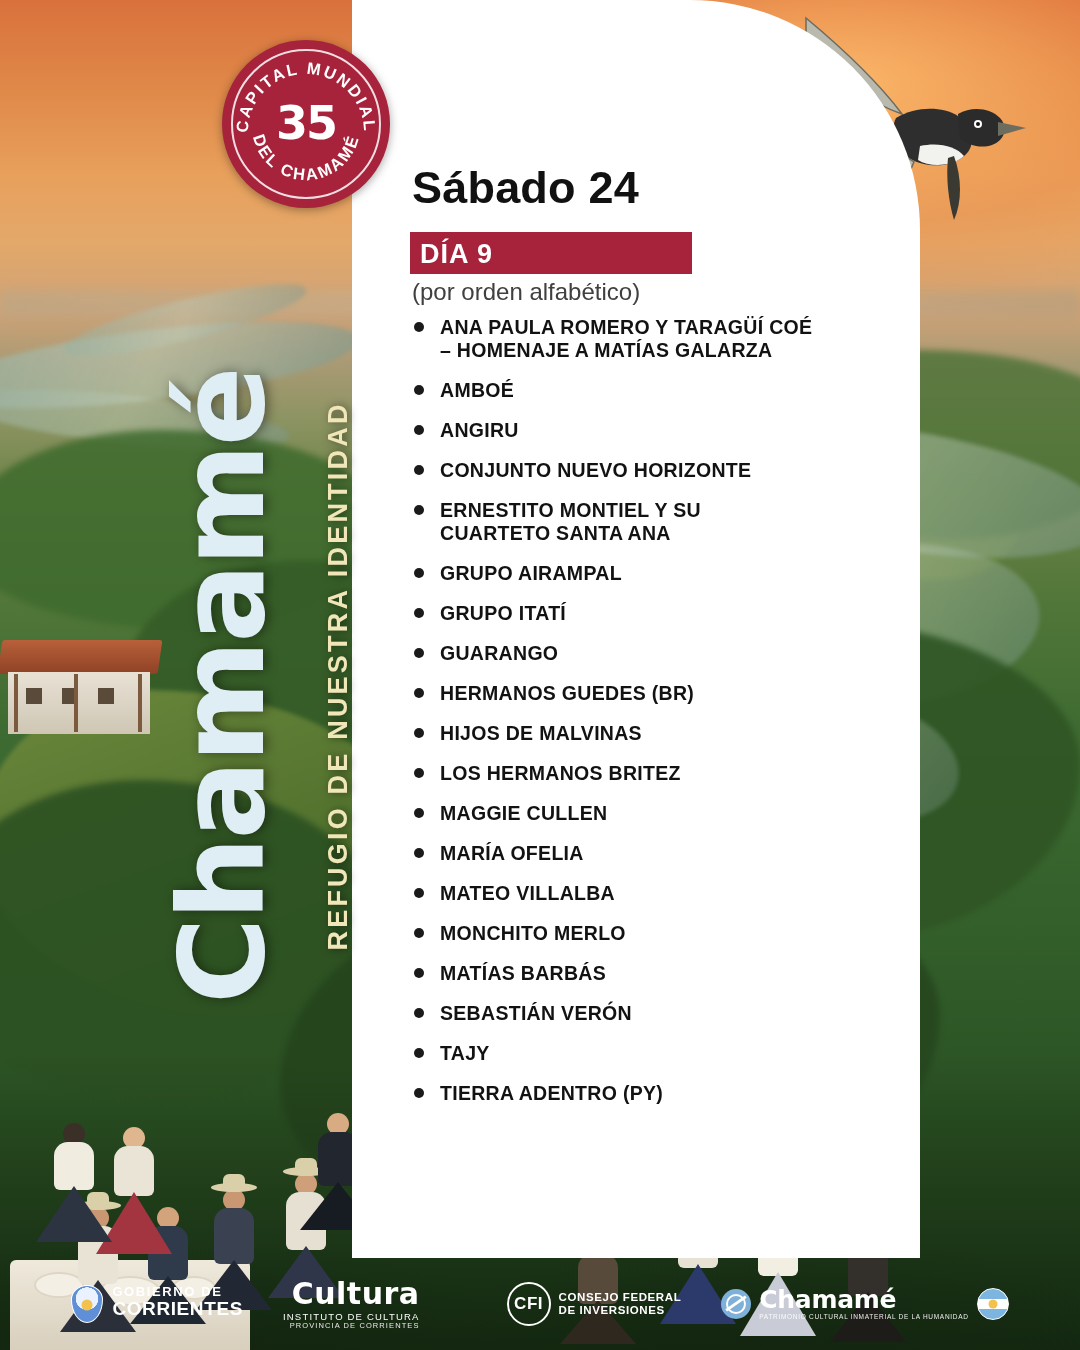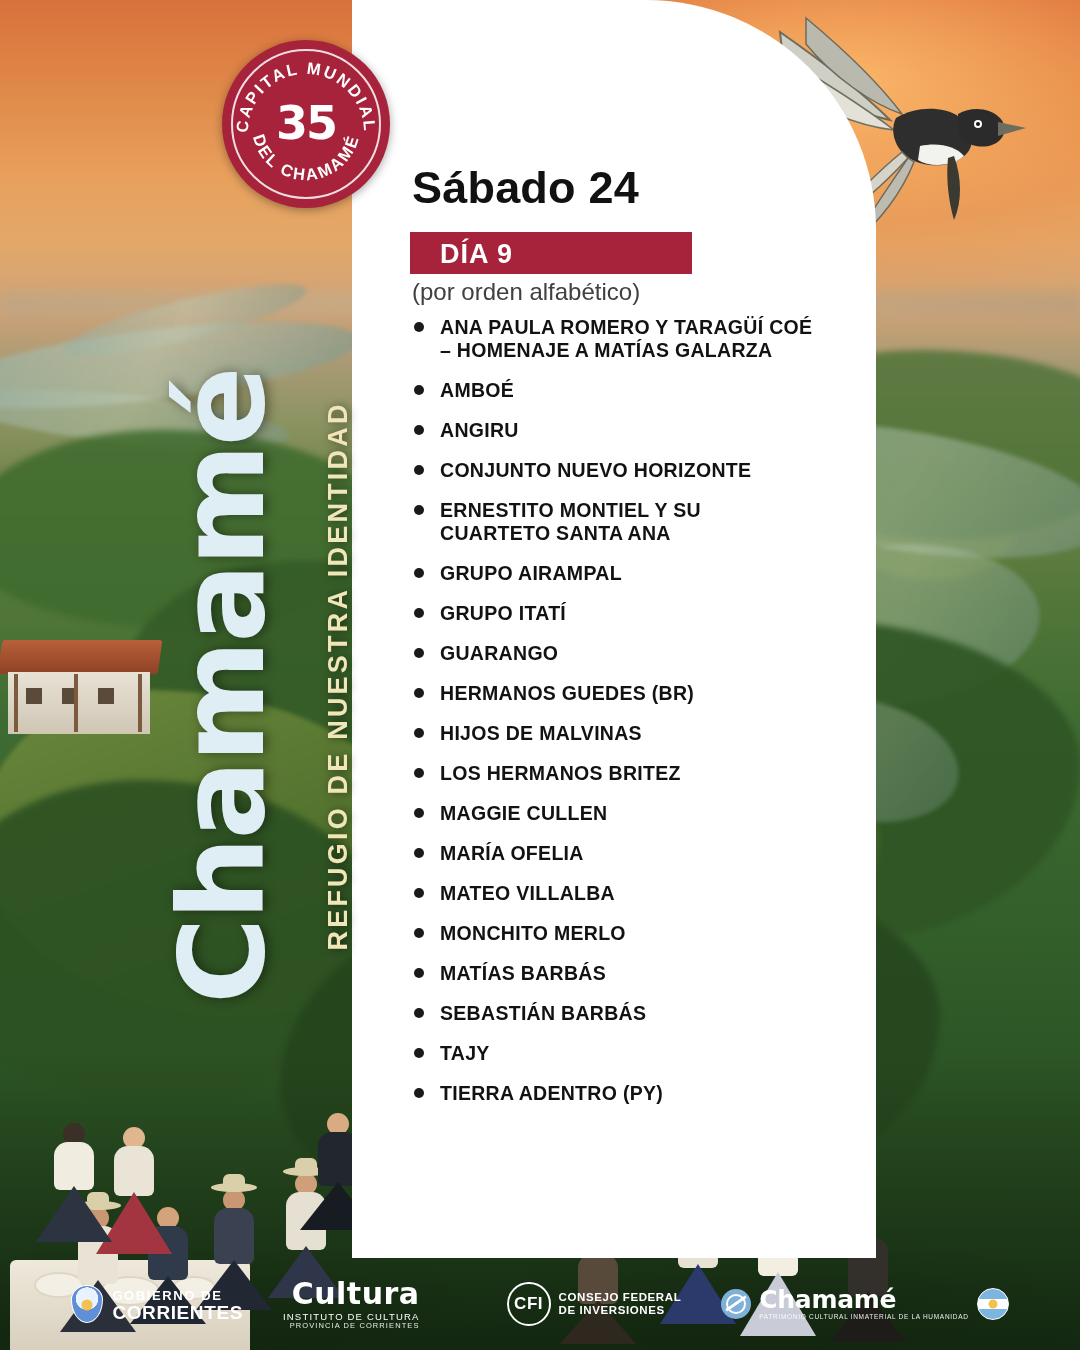--- a/index.html
+++ b/index.html
@@ -131,21 +131,21 @@
   .plate { position:absolute; border-radius:50%; background:#f3efe4; border:2px solid #ded6c4;}
 
   
   .bird { position: absolute; right: 40px; top: 10px; width: 330px; height: 250px; }
 
   
   .panel {
     position: absolute;
     left: 352px;
     top: 0;
-    width: 524px;
+    width: 568px;
     height: 1258px;
     background: #ffffff;
     border-top-right-radius: 230px;
   }
 
   .panel-inner { position: absolute; inset: 0; }
 
   .day-title {
     position: absolute;
     left: 60px; top: 162px;
@@ -154,21 +154,21 @@
     color: #111;
     letter-spacing: .2px;
   }
   .day-badge {
     position: absolute;
     left: 58px; top: 232px;
     width: 282px; height: 42px;
     background: #a6233b;
   }
   .day-badge span {
-    position:absolute; left: 30px; top: 7px;
+    position:absolute; left: 10px; top: 7px;
     color: #fff; font-size: 27px; font-weight: 700; letter-spacing: 1px;
   }
   .order-note {
     position: absolute;
     left: 60px; top: 278px;
     font-size: 24px;
     color: #404040;
   }
 
   .lineup {
@@ -261,21 +261,21 @@
   .footer {
     position: absolute;
     left: 0; bottom: 0;
     width: 1080px; height: 92px;
     display: flex;
     align-items: center;
     justify-content: center;
     gap: 40px;
     color: #fff;
   }
-  .logo-unit { display: flex; align-items: flex-end; gap: 9px; }
+  .logo-unit { display: flex; align-items: flex-start; gap: 9px; }
   .shield {
     width: 30px; height: 36px;
     background: radial-gradient(circle at 50% 35%, #eaf2ff 0 40%, #5f8fd6 41% 100%);
     border-radius: 50% 50% 50% 50% / 38% 38% 62% 62%;
     border: 1.5px solid #fff;
     position: relative;
   }
   .shield:after{
     content:""; position:absolute; left:50%; top:52%; transform:translate(-50%,-50%);
     width: 11px; height: 11px; border-radius:50%; background:#f2c14e;
@@ -465,21 +465,21 @@
           <div class="act">GRUPO ITATÍ</div>
           <div class="act">GUARANGO</div>
           <div class="act">HERMANOS GUEDES (BR)</div>
           <div class="act">HIJOS DE MALVINAS</div>
           <div class="act">LOS HERMANOS BRITEZ</div>
           <div class="act">MAGGIE CULLEN</div>
           <div class="act">MARÍA OFELIA</div>
           <div class="act">MATEO VILLALBA</div>
           <div class="act">MONCHITO MERLO</div>
           <div class="act">MATÍAS BARBÁS</div>
-          <div class="act">SEBASTIÁN BARBÁS</div>
+          <div class="act">SEBASTIÁN VERÓN</div>
           <div class="act">TAJY</div>
           <div class="act">TIERRA ADENTRO (PY)</div>
         </div>
     </div>
   </div>
 
   <div class="seal">
     <div class="ring"></div>
     <svg viewBox="0 0 168 168">
       <defs>

